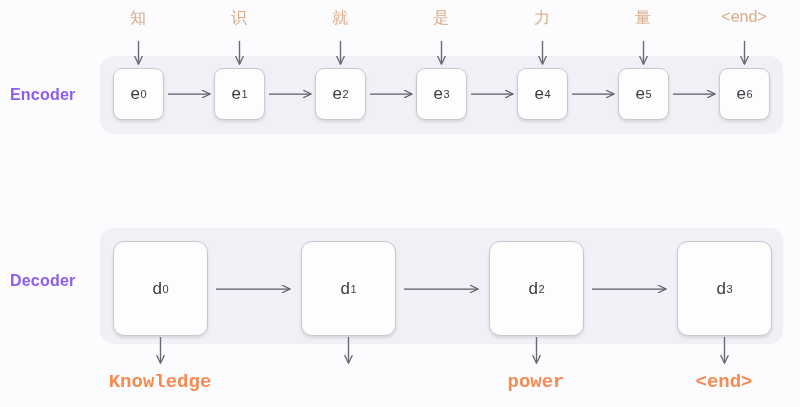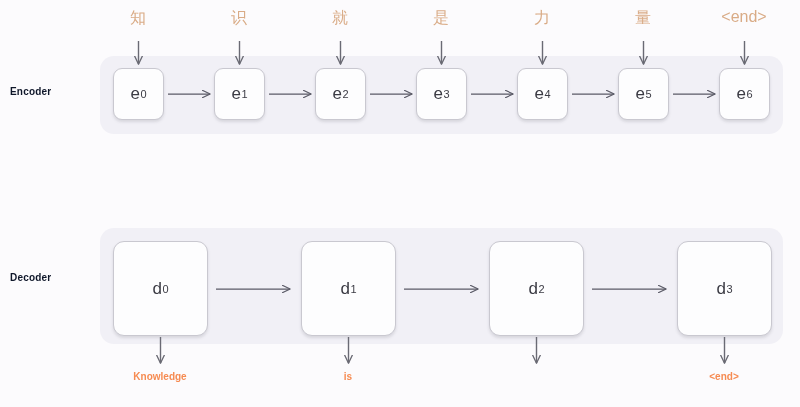--- a/index.html
+++ b/index.html
@@ -16,23 +16,23 @@
 
   #stage {
     position: relative;
     width: 800px;
     height: 407px;
   }
 
   
   .row-label {
     position: absolute;
-    font-size: 10px;
+    font-size: 16px;
     font-weight: bold;
-    color: #0f172a;
+    color: #8b5cf6;
     letter-spacing: 0.2px;
     white-space: nowrap;
   }
   #encoder-label { left: 10px; top: 86px; }
   #decoder-label { left: 10px; top: 272px; }
 
   
   .group-box {
     position: absolute;
     background: #f1f0f6;
@@ -89,24 +89,25 @@
     white-space: nowrap;
   }
 
   
   .token-bottom {
     position: absolute;
     top: 371px;
     width: 200px;
     margin-left: -100px;
     text-align: center;
-    font-size: 10px;
+    font-size: 19px;
     font-weight: bold;
     color: #f68b52;
     white-space: nowrap;
+    font-family: Liberation Mono, monospace;
   }
 
   
   #arrows {
     position: absolute;
     left: 0; top: 0;
     width: 800px; height: 407px;
     pointer-events: none;
   }
 </style>
@@ -169,21 +170,21 @@
   <div class="cell dec" style="left:489px">
     <span>d</span>
       <span class="sub">2</span>
   </div>
   <div class="cell dec" style="left:677px">
     <span>d</span>
       <span class="sub">3</span>
   </div>
 
   <div class="token-bottom" style="left:160px">Knowledge</div>
-  <div class="token-bottom" style="left:348px">is</div>
+  <div class="token-bottom" style="left:536px">power</div>
   <div class="token-bottom" style="left:724px">&lt;end&gt;</div>
 
   <svg id="arrows" viewBox="0 0 800 407" xmlns="http://www.w3.org/2000/svg">
     <defs>
       <marker id="ah" viewBox="0 0 10 10" refX="9" refY="5" markerWidth="7" markerHeight="7" orient="auto-start-reverse">
         <path d="M 0 0.6 L 9.2 5 L 0 9.4" fill="none" stroke="#5a5a66" stroke-width="1.3" stroke-linecap="round" stroke-linejoin="round"></path>
       </marker>
       <marker id="ahd" viewBox="0 0 10 10" refX="9" refY="5" markerWidth="6.4" markerHeight="6.4" orient="auto-start-reverse">
         <path d="M 0 0.6 L 9.2 5 L 0 9.4" fill="none" stroke="#6a6a74" stroke-width="1.5" stroke-linecap="round" stroke-linejoin="round"></path>
       </marker>

